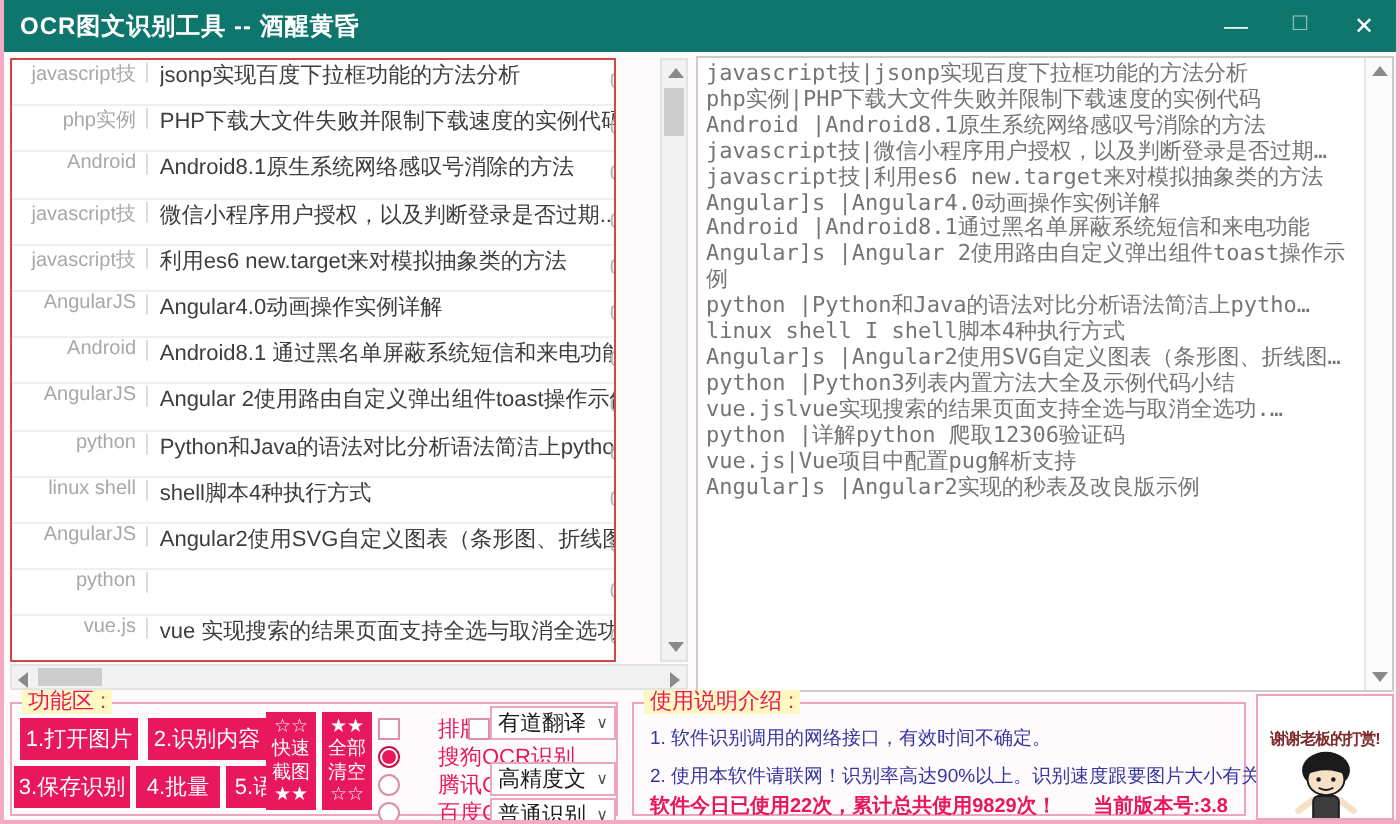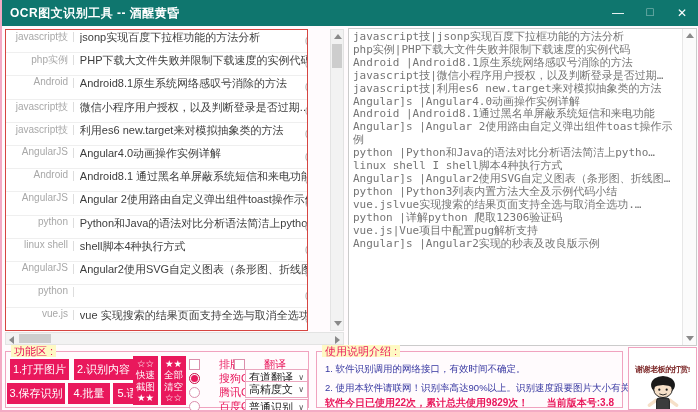--- a/index.html
+++ b/index.html
@@ -235,21 +235,21 @@
   </span>
   <span class="opt" style="left:183px;top:33px;">
     <span class="radio"></span>
     <span>腾讯OCR识别</span>
   </span>
   <span class="opt" style="left:183px;top:47px;">
     <span class="radio"></span>
     <span>百度OCR识别</span>
   </span>
 
-  <span class="dd" style="left:239px;top:17px;">
+  <span class="dd" style="left:239px;top:1px;">
     <span>有道翻译</span>
     <span class="chev">∨</span>
   </span>
   <span class="dd" style="left:239px;top:29px;">
     <span>高精度文</span>
     <span class="chev">∨</span>
   </span>
   <span class="dd" style="left:239px;top:47px;">
     <span>普通识别</span>
     <span class="chev">∨</span>

